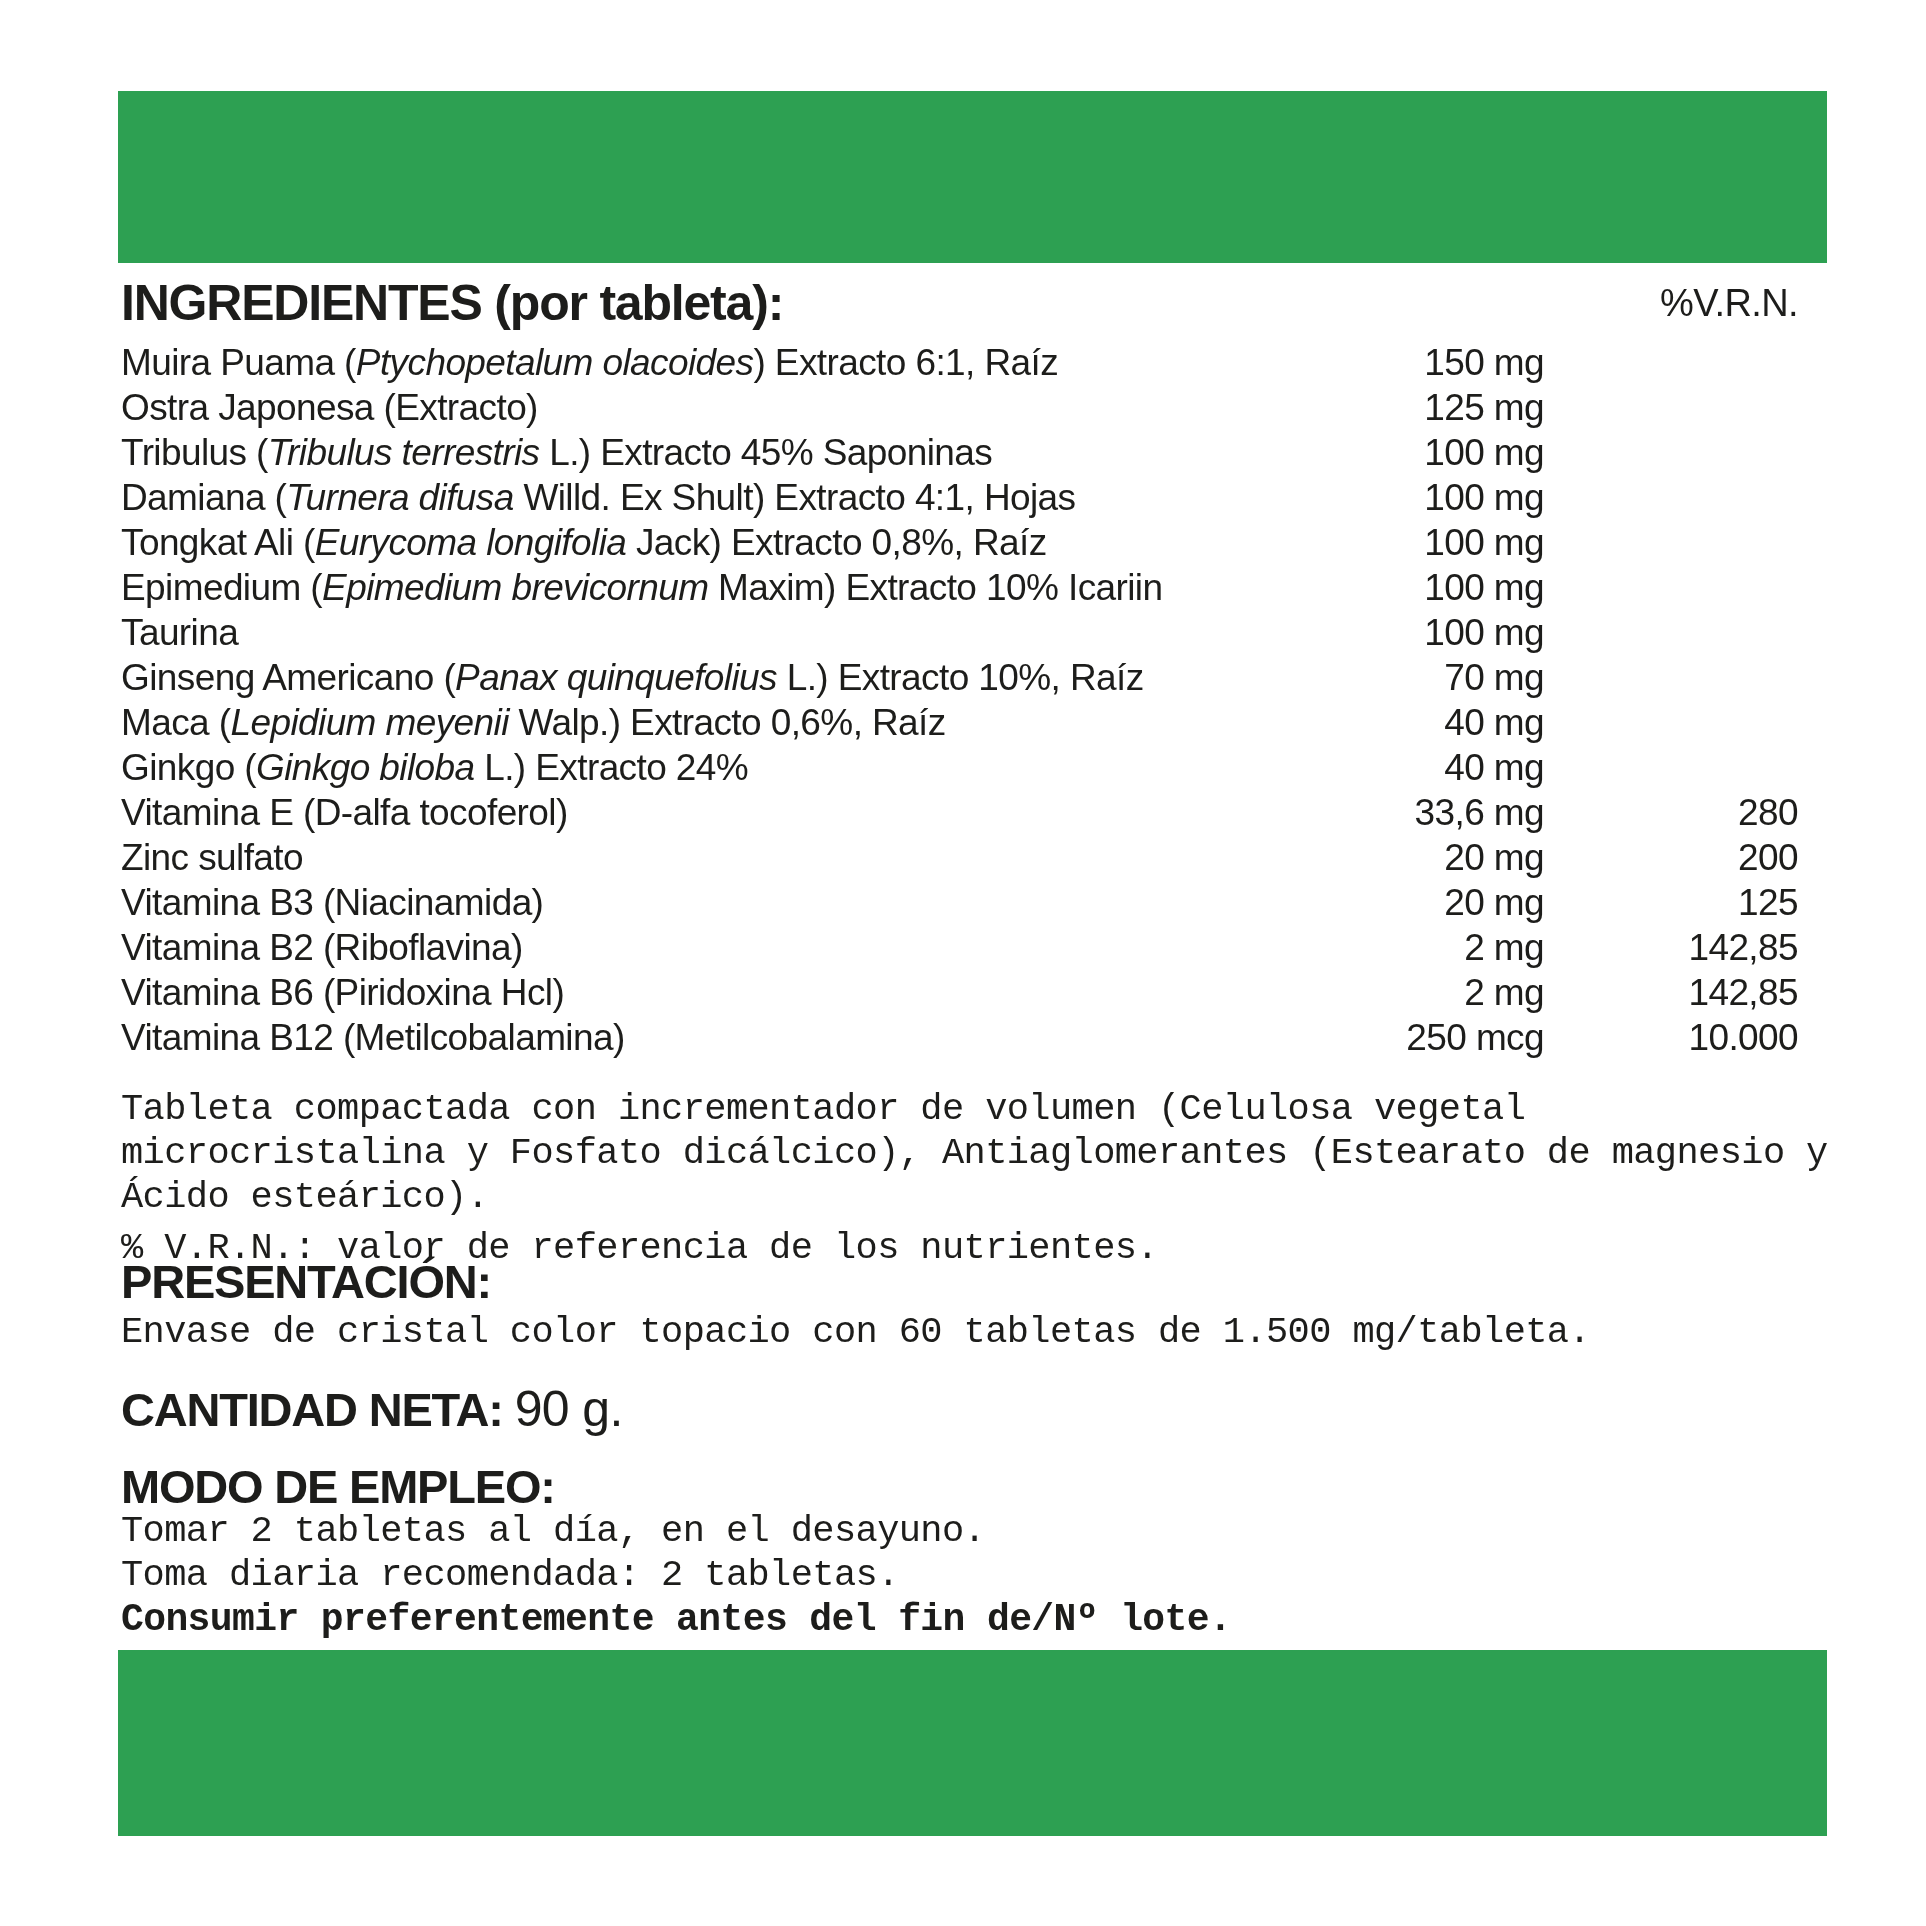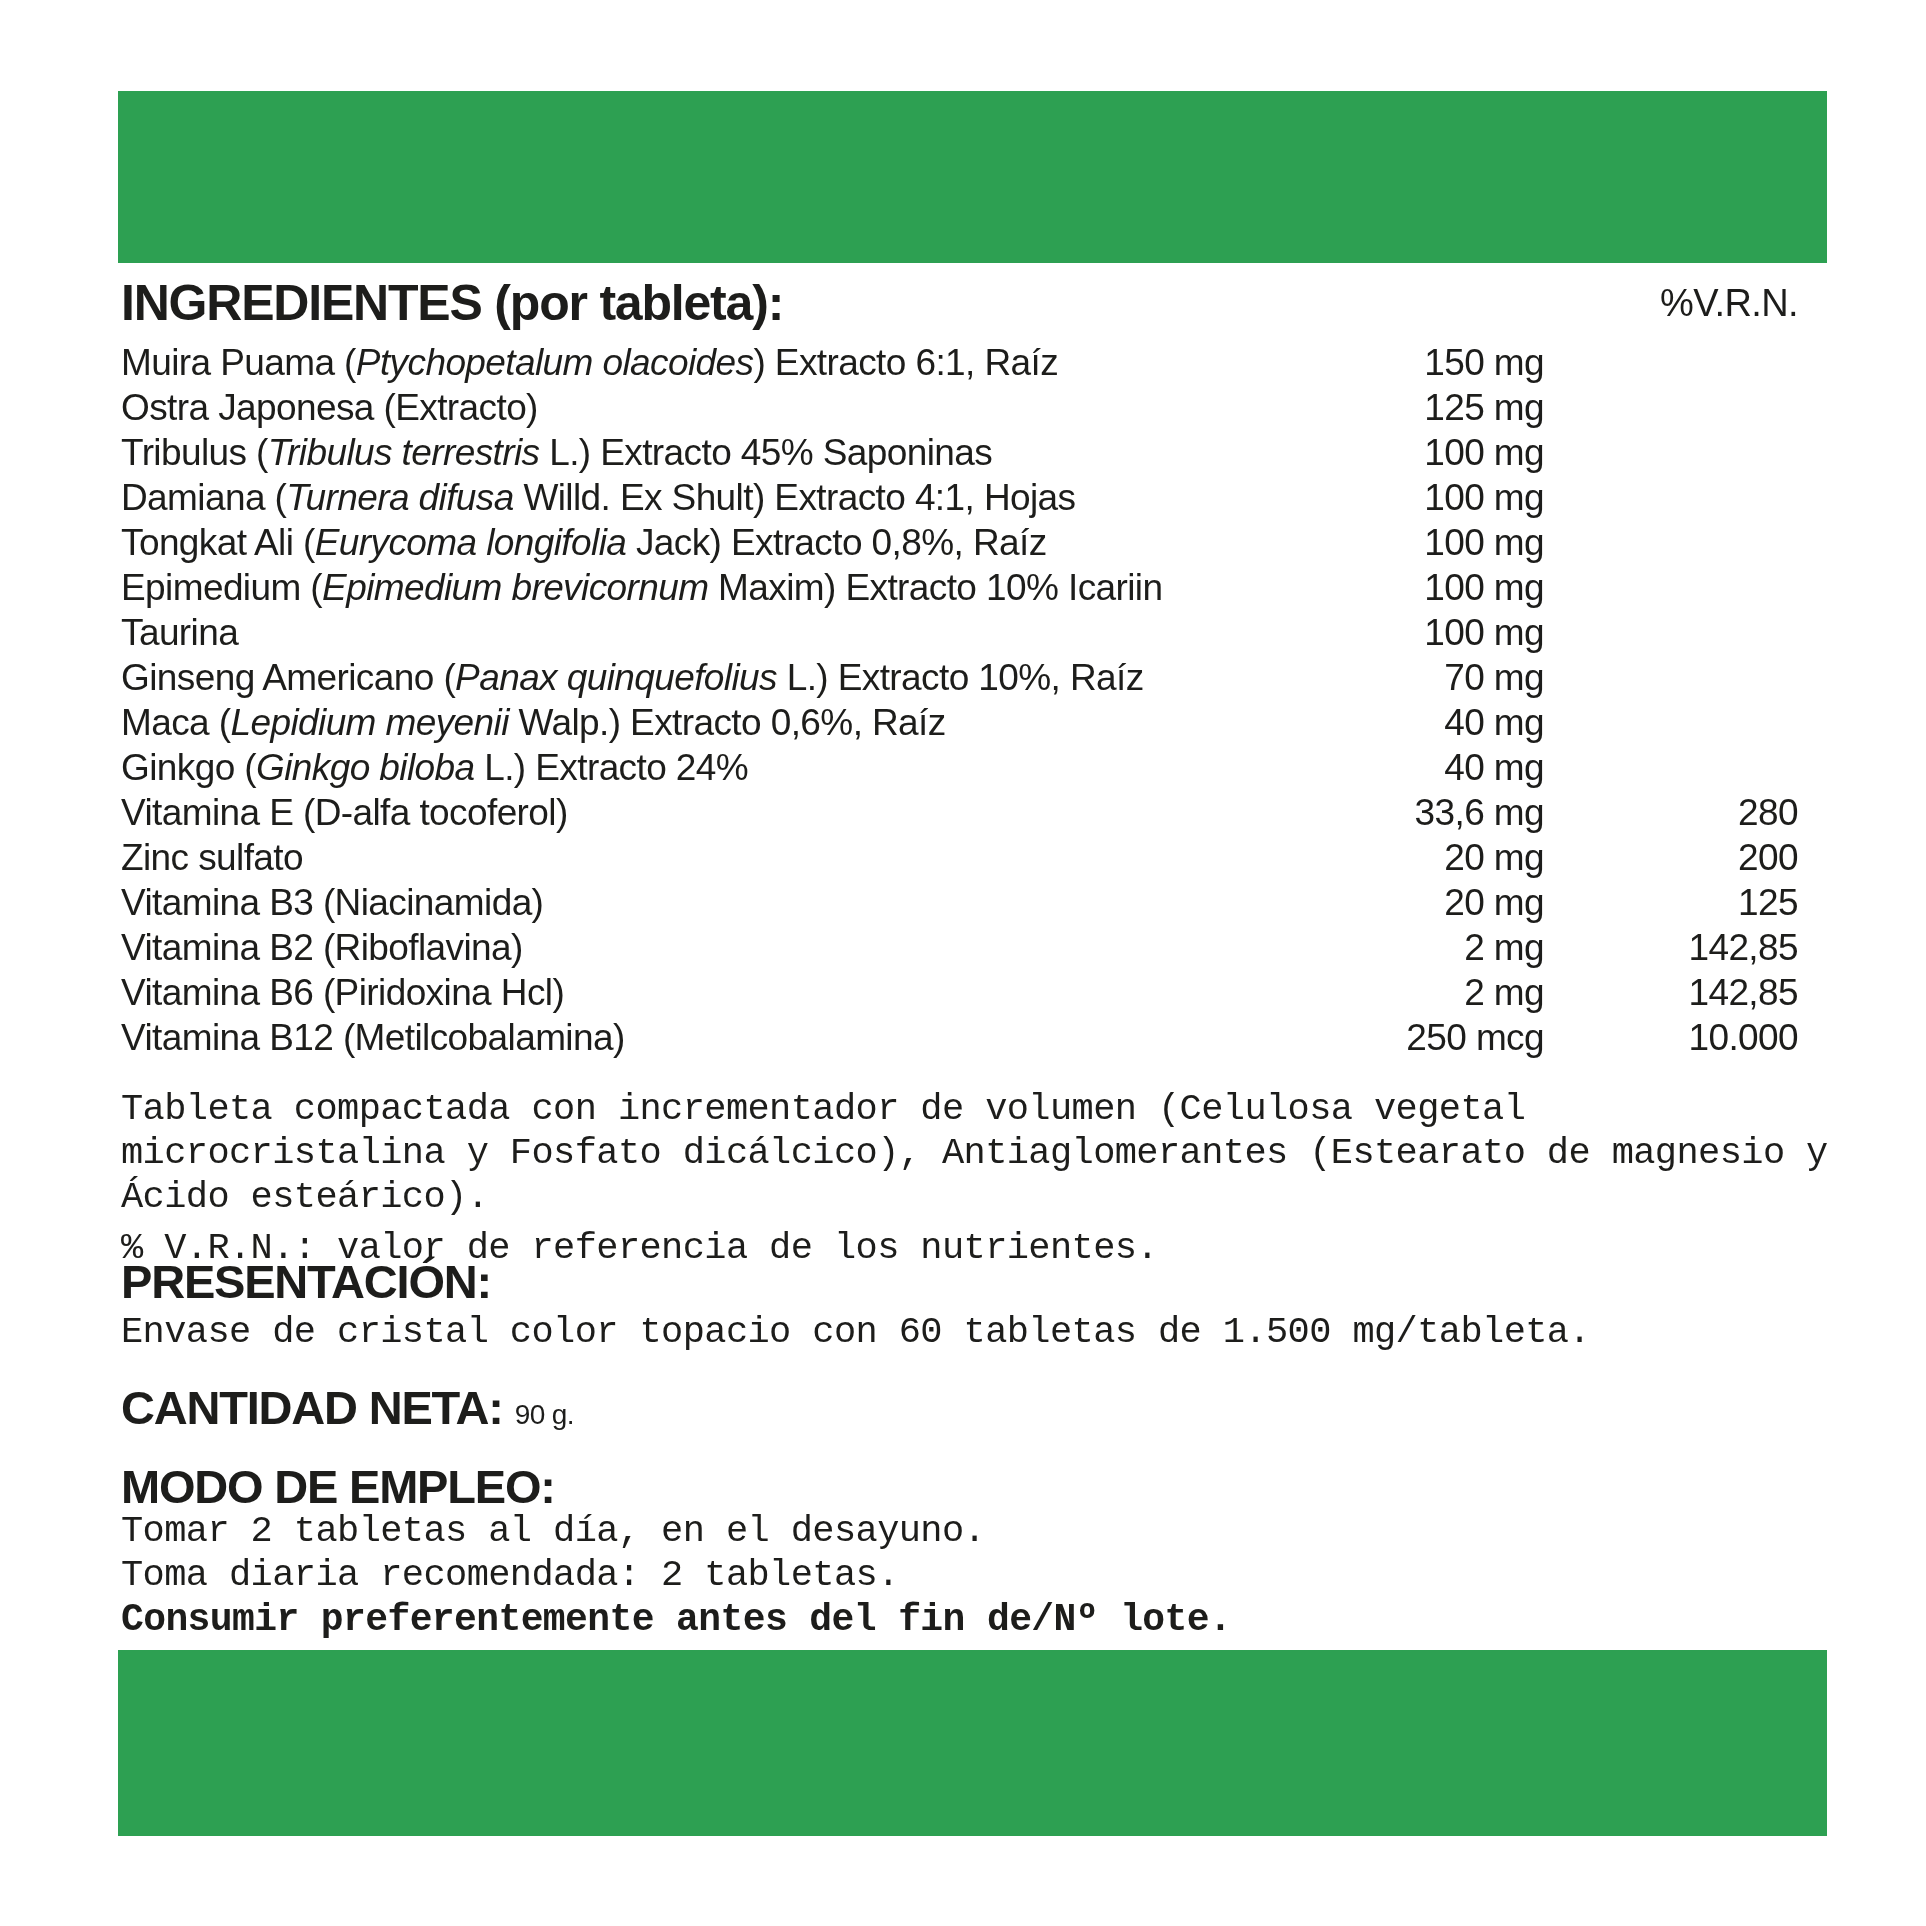--- a/index.html
+++ b/index.html
@@ -76,21 +76,21 @@
     font-weight: bold;
     letter-spacing: -1.2px;
     white-space: nowrap;
   }
   .h-pres   { top: 1254px; text-align: center; }
   .h-cant   { top: 1380px; }
   .h-modo   { top: 1459px; }
 
   .inline-val {
     font-weight: normal;
-    font-size: 28px;
+    font-size: 50px;
     letter-spacing: -0.6px;
   }
 
   .l-envase { top: 1310px; white-space: nowrap; }
   .l-tomar  { top: 1509px; white-space: nowrap; }
   .l-toma2  { top: 1553px; white-space: nowrap; text-align: right; }
   .l-consumir {
     top: 1598px;
     font-weight: bold;
     white-space: nowrap;

